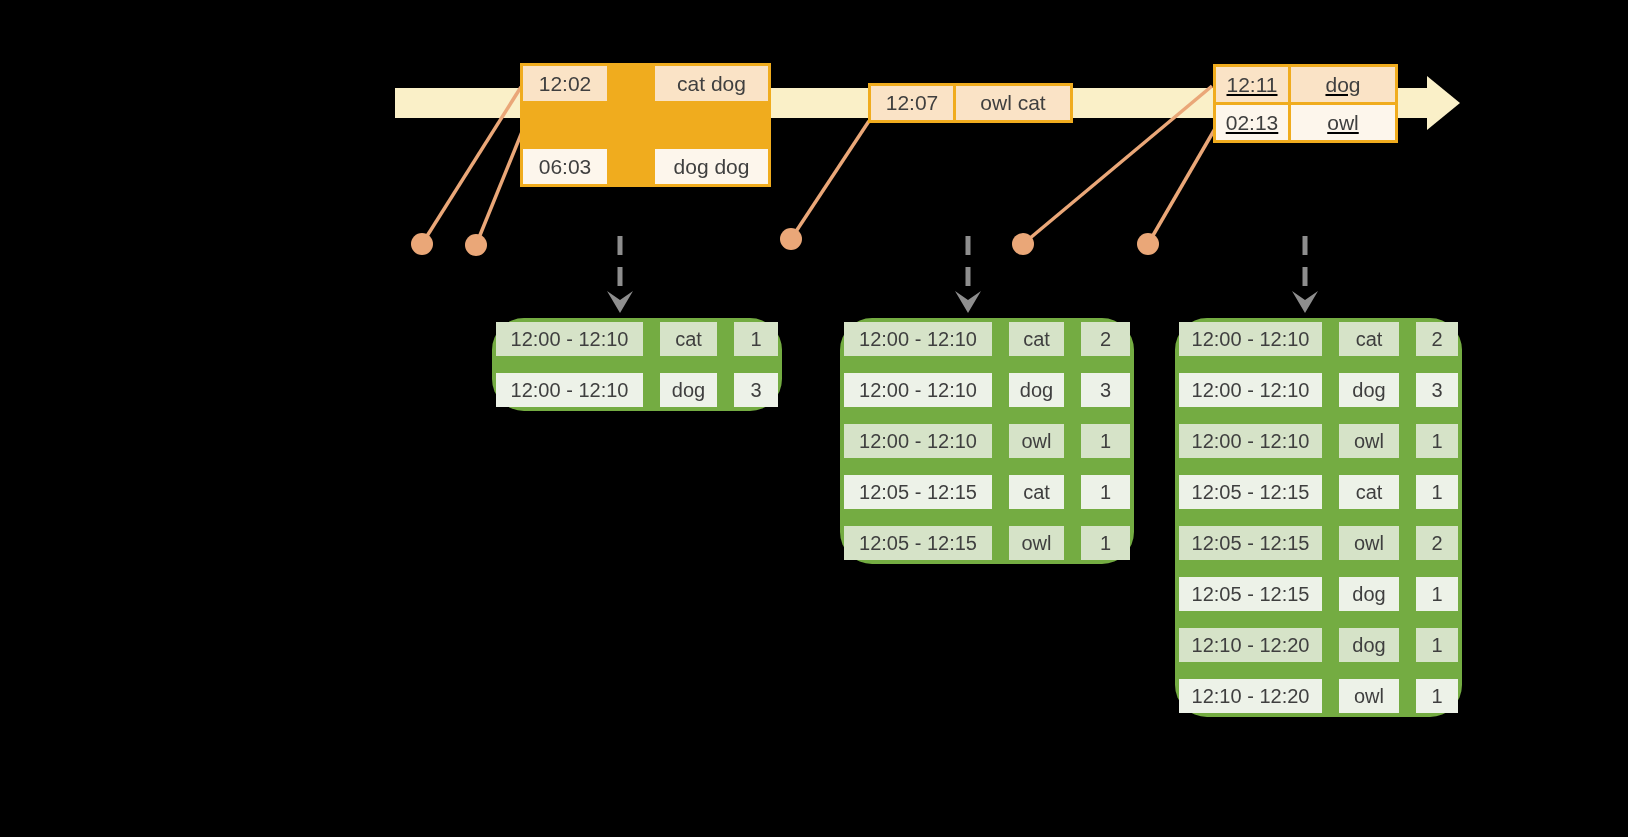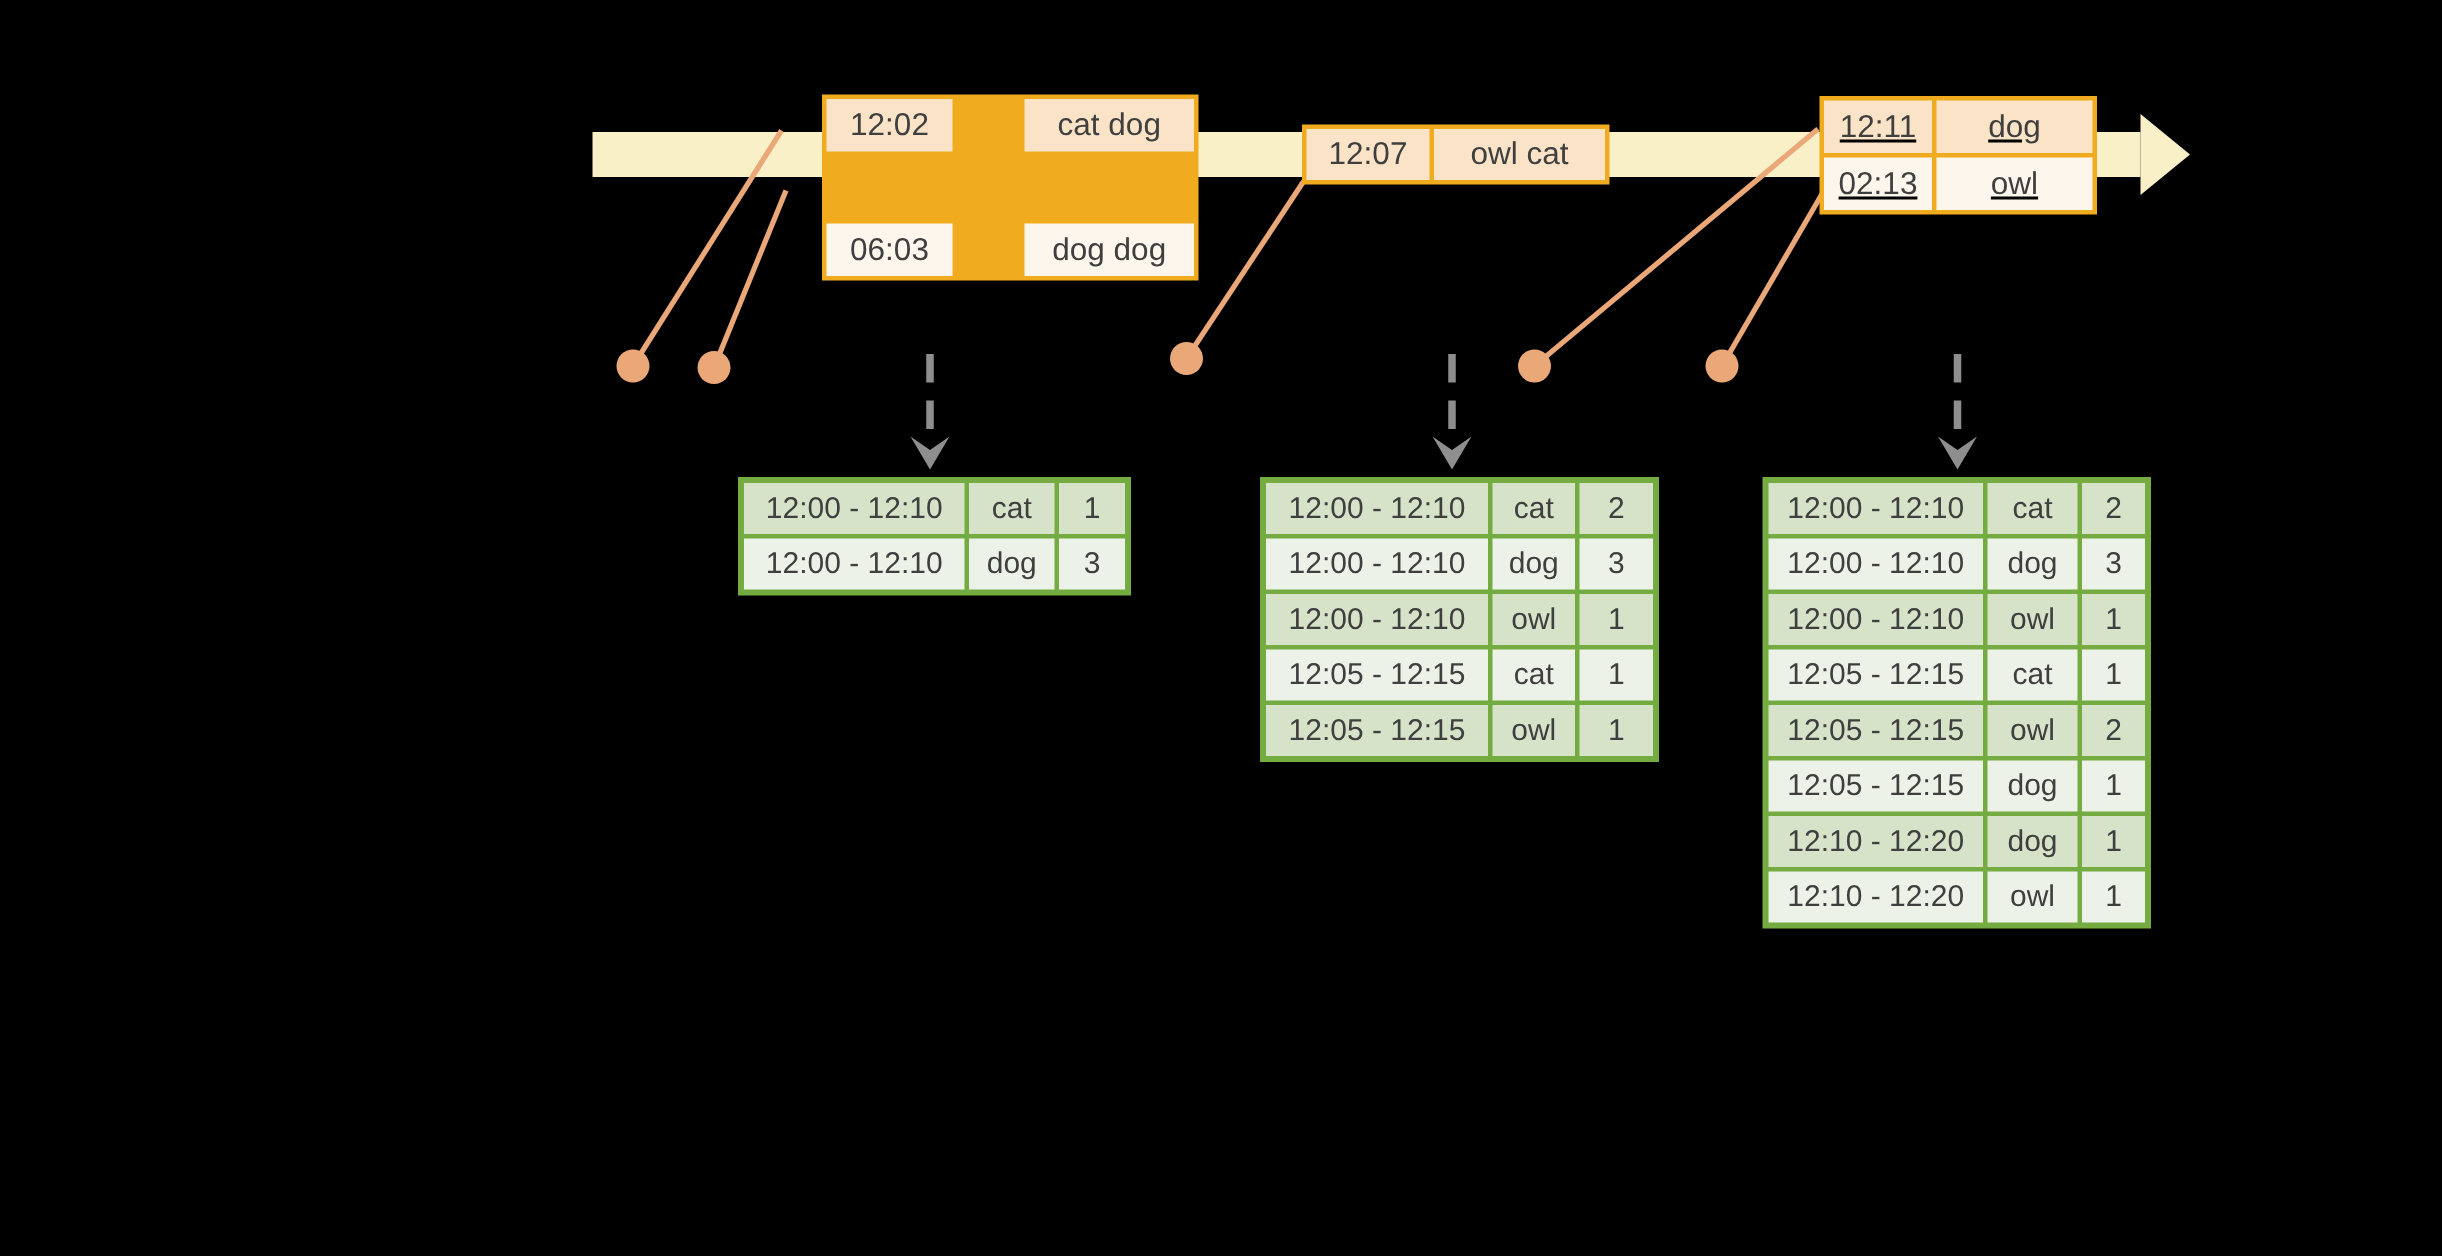--- a/index.html
+++ b/index.html
@@ -22,25 +22,25 @@
   .band{fill:var(--timeline-fill);}
   .conn{stroke:var(--connector);stroke-width:3.5;}
   .dot{fill:var(--connector);}
   .trig{stroke:var(--trigger-arrow);stroke-width:5;stroke-dasharray:19 12;}
   .trighead{fill:var(--trigger-arrow);}
 
   .otable{position:absolute;display:grid;gap:3px;padding:3px;background:var(--event-border);grid-auto-rows:35px;}
   .otable .cell{display:flex;align-items:center;justify-content:center;font-size:21px;color:var(--text);}
   .otable .dark{background:var(--event-row-dark);}
   .otable .light{background:var(--event-row-light);}
-  #ot1{left:548px;top:63px;grid-template-columns:84px 113px;gap:48px;}
+  #ot1{left:520px;top:63px;grid-template-columns:84px 113px;gap:48px;}
   #ot2{left:868px;top:83px;grid-template-columns:82px 114px;grid-auto-rows:34px;}
   #ot3{left:1213px;top:64px;grid-template-columns:72px 104px;text-decoration:underline;}
 
-  .gtable{position:absolute;display:grid;gap:3px;padding:4px;background:var(--result-border);grid-auto-rows:34px;}
+  .gtable{position:absolute;display:grid;gap:17px;padding:4px;background:var(--result-border);grid-auto-rows:34px;border-radius:32px;}
   .gtable .cell{display:flex;align-items:center;justify-content:center;font-size:20px;color:var(--text);}
   .gtable .dark{background:var(--result-row-dark);}
   .gtable .light{background:var(--result-row-light);}
   #gt1{left:492px;top:318px;grid-template-columns:147px 57px 44px;}
   #gt2{left:840px;top:318px;grid-template-columns:148px 55px 49px;}
   #gt3{left:1175px;top:318px;grid-template-columns:143px 60px 42px;}
 </style>
 </head>
 <body>
 

